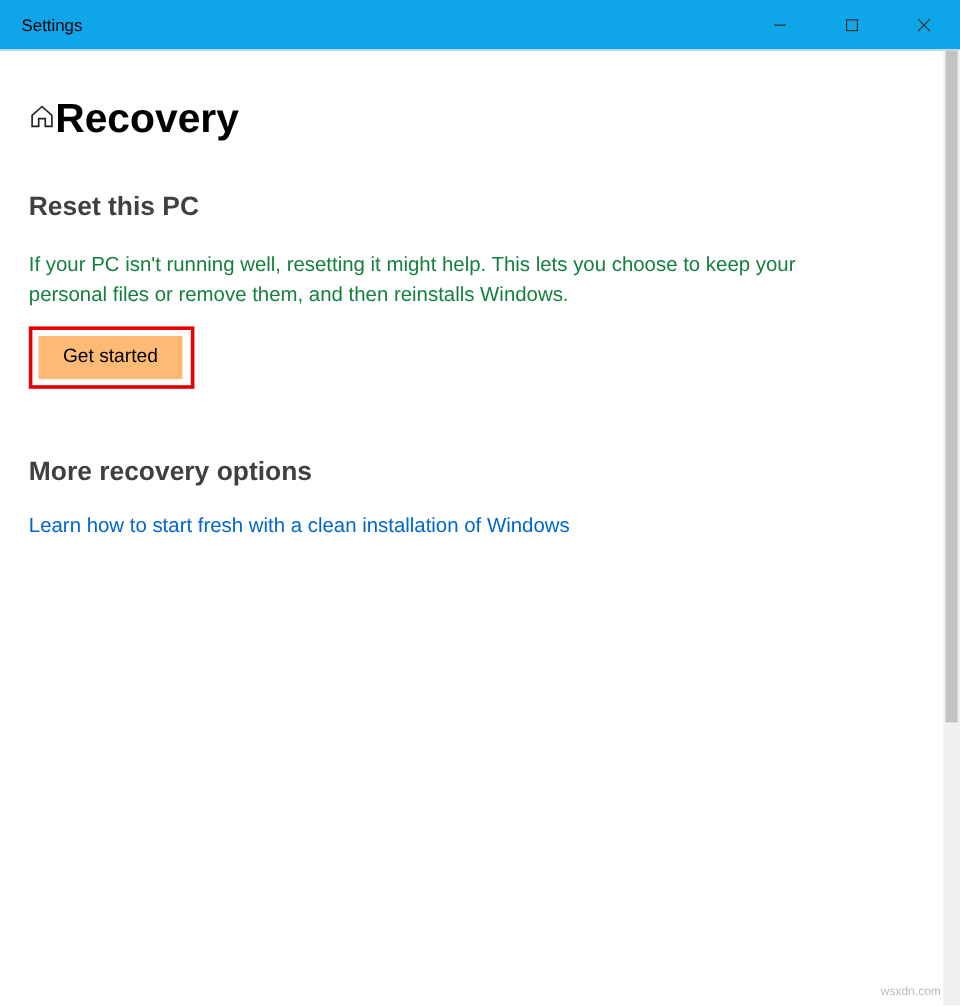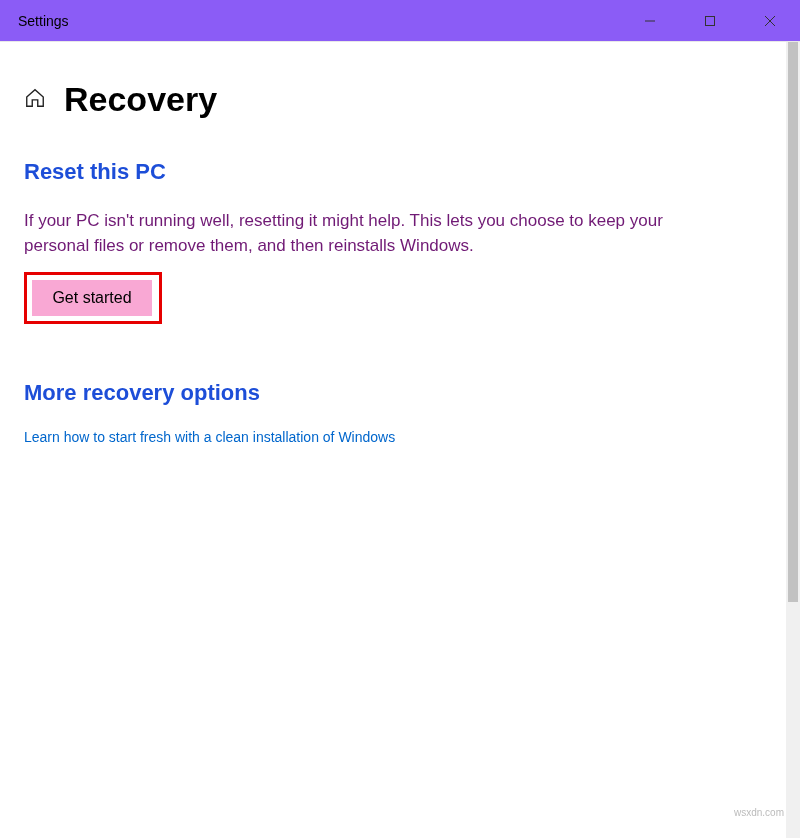--- a/index.html
+++ b/index.html
@@ -14,21 +14,21 @@
       background: #ffffff;
       color: #000000;
       overflow: hidden;
       position: relative;
     }
     .titlebar {
       height: 42px;
       display: flex;
       align-items: center;
       padding-left: 18px;
-      background: #8b5cf6;
+      background: #0ea5e9;
       border-bottom: 1px solid #e8e8e8;
     }
     .titlebar-title {
       font-size: 14px;
       color: #000;
     }
     .titlebar-controls {
       margin-left: auto;
       display: flex;
       height: 100%;
@@ -45,21 +45,20 @@
       width: 12px;
       height: 12px;
       stroke: #333;
       stroke-width: 1;
       fill: none;
     }
     .header-region {
       padding: 38px 24px 20px 24px;
       display: flex;
       align-items: center;
-      gap: 18px;
     }
     .home-icon svg {
       width: 22px;
       height: 22px;
       stroke: #222;
       stroke-width: 1.5;
       fill: none;
     }
     .page-title {
       font-size: 34px;
@@ -70,49 +69,49 @@
       padding: 20px 24px 0 24px;
       height: calc(838px - 42px - 96px);
       overflow-y: auto;
     }
     .section {
       margin-bottom: 56px;
     }
     .section-title {
       font-size: 22px;
       font-weight: 600;
-      color: #1d4ed8;
+      color: #404040;
       margin-bottom: 24px;
     }
     .section-desc {
       font-size: 17px;
-      color: #701a75;
+      color: #15803d;
       line-height: 1.45;
       margin-bottom: 14px;
       max-width: 690px;
     }
     .btn {
-      background: #f9a8d4;
+      background: #fdba74;
       border: none;
       padding: 9px 18px;
       font-size: 16px;
       font-family: inherit;
       color: #000;
       cursor: pointer;
       min-width: 120px;
       text-align: center;
     }
     .highlight-box {
       border: 3px solid #e60000;
       padding: 5px 7px 5px 5px;
       display: inline-block;
     }
     .link {
       color: #0066cc;
-      font-size: 14px;
+      font-size: 17px;
       text-decoration: none;
       cursor: pointer;
     }
     .scrollbar-track {
       position: absolute;
       right: 0;
       top: 42px;
       width: 14px;
       bottom: 0;
       background: #f0f0f0;
@@ -121,21 +120,21 @@
       position: absolute;
       top: 0;
       left: 2px;
       right: 2px;
       height: 560px;
       background: #c2c2c2;
     }
     .watermark {
       position: absolute;
       right: 16px;
-      bottom: 20px;
+      bottom: 6px;
       font-size: 10px;
       color: #bbb;
     }
     .more-section .section-title {
       margin-bottom: 22px;
     }
   </style>
 </head>
 <body>
 

